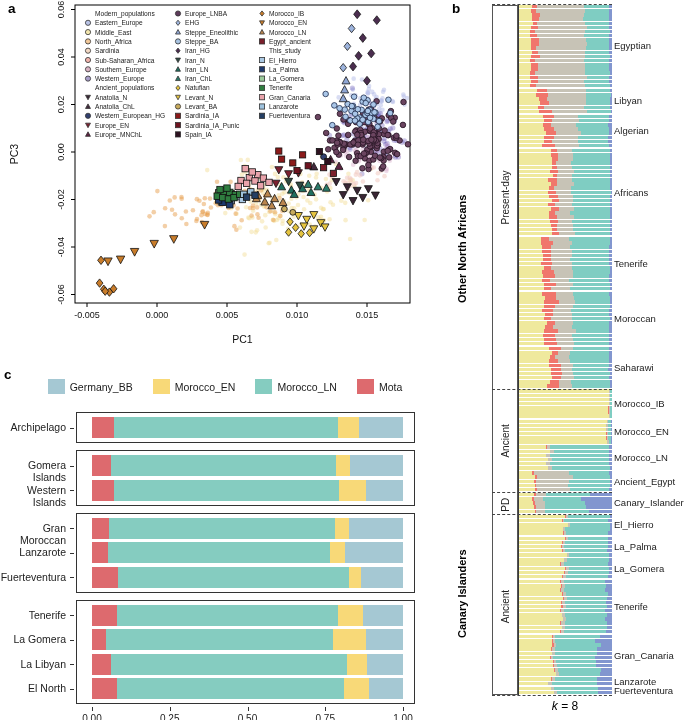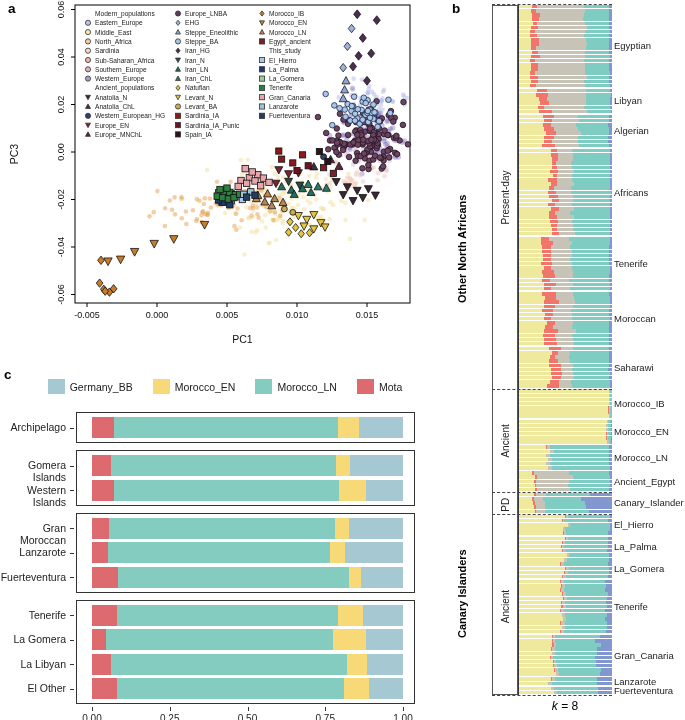--- a/index.html
+++ b/index.html
@@ -2219,21 +2219,21 @@
           <div class="seg" style="width: 12%; background: rgb(165, 200, 211);"></div>
         </div>
         <div class="c-label" style="left: 0px; top: 292.5px;">La Libyan</div>
         <div class="c-tick-dash" style="left: 70px; top: 299px;"></div>
         <div class="c-bar" style="left: 92px; top: 288.5px; width: 311px;">
           <div class="seg" style="width: 6%; background: rgb(221, 106, 110);"></div>
           <div class="seg" style="width: 76%; background: rgb(133, 204, 192);"></div>
           <div class="seg" style="width: 6.5%; background: rgb(248, 217, 120);"></div>
           <div class="seg" style="width: 11.5%; background: rgb(165, 200, 211);"></div>
         </div>
-        <div class="c-label" style="left: 0px; top: 317px;">El Other</div>
+        <div class="c-label" style="left: 0px; top: 317px;">El North</div>
         <div class="c-tick-dash" style="left: 70px; top: 323.5px;"></div>
         <div class="c-bar" style="left: 92px; top: 313px; width: 311px;">
           <div class="seg" style="width: 8%; background: rgb(221, 106, 110);"></div>
           <div class="seg" style="width: 73%; background: rgb(133, 204, 192);"></div>
           <div class="seg" style="width: 8%; background: rgb(248, 217, 120);"></div>
           <div class="seg" style="width: 11%; background: rgb(165, 200, 211);"></div>
         </div>
         <div class="c-axis-tick" style="left: 92px; top: 342px;"></div>
         <div class="c-axis-lab" style="left: 92px; top: 348px;">0.00</div>
         <div class="c-axis-tick" style="left: 169.75px; top: 342px;"></div>

